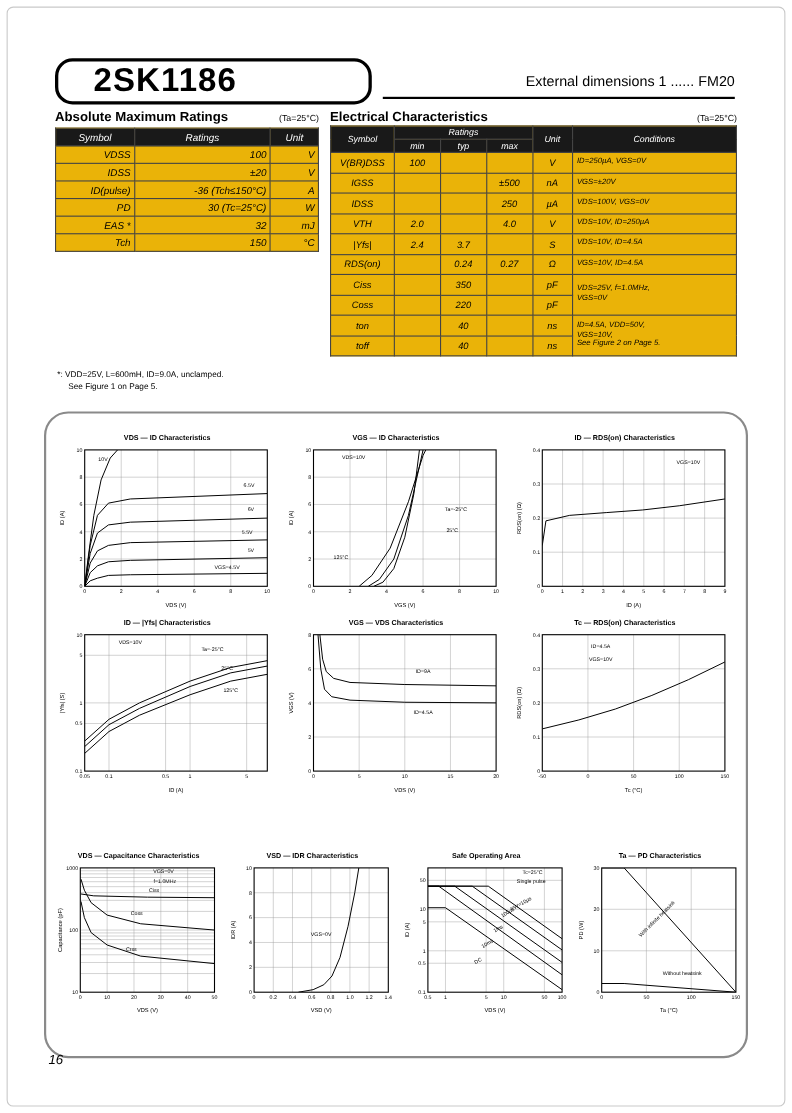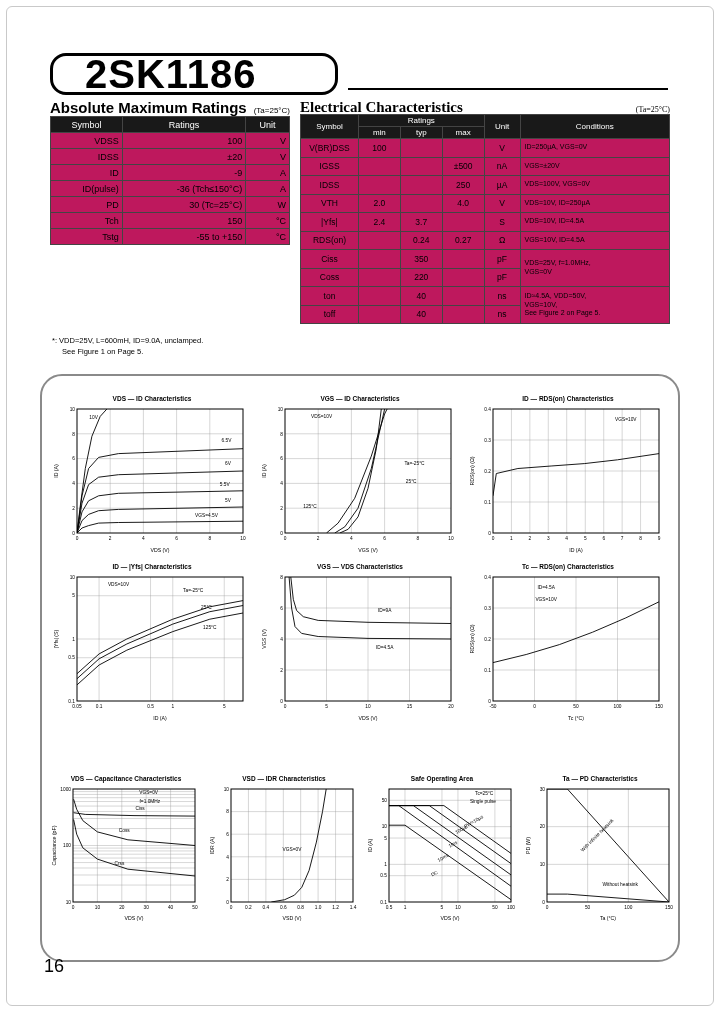--- a/index.html
+++ b/index.html
@@ -1,54 +1,55 @@
 <!DOCTYPE html>
 <html><head>
 <meta charset="utf-8">
 <style>
   *{margin:0;padding:0;box-sizing:border-box;}
   html,body{width:720px;height:1012px;}
   body{background:#f4f4f2;font-family:"Liberation Sans","DejaVu Sans",sans-serif;color:#000;position:relative;}
   .page{position:absolute;inset:0;background:#fff;}
   .page-border{position:absolute;left:6px;top:6px;right:6px;bottom:6px;border:1px solid #c9c9c9;border-radius:6px;}
   .part-box{position:absolute;left:50px;top:53px;width:288px;height:42px;border:3px solid #000;border-radius:16px;display:flex;align-items:center;padding-left:32px;background:#fff;}
-  .part-box span{font-size:40px;font-weight:bold;letter-spacing:1px;}
+  .part-box span{font-size:30px;font-weight:bold;letter-spacing:1px;}
   .ext-dim{position:absolute;left:348px;top:66px;width:320px;text-align:right;font-size:13px;}
   .ext-line{position:absolute;left:348px;top:88px;width:320px;border-top:2px solid #000;}
   .tbl-title{position:absolute;display:flex;justify-content:space-between;align-items:baseline;}
-  .tt{font-size:15px;font-weight:bold;}
+  .tt{font-size:12px;font-weight:bold;}
   .ta{font-size:8px;}
-  table{position:absolute;border-collapse:collapse;background:#be185d;}
+  table{position:absolute;border-collapse:collapse;background:#eab308;font-style:italic;}
   th,td{border:1px solid #444;}
   thead th{background:#191919;color:#fff;font-weight:normal;}
   #amr-table{left:50px;top:116px;width:240px;font-size:9px;}
   #amr-table thead th{height:16px;font-size:9px;}
   #amr-table td{height:16px;text-align:right;padding:0 3px;}
   #ec-table{left:300px;top:114px;width:370px;font-size:8.5px;}
   #ec-table thead th{font-size:8px;height:12px;}
   #ec-table td{height:18.5px;text-align:center;padding:0 2px;}
   #ec-table td.cond{font-size:7px;text-align:left;padding:1px 4px;line-height:1.25;white-space:pre-line;}
   .footnote{position:absolute;left:52px;top:292px;font-size:7.5px;line-height:1.4;margin-top:44px;}
   .fn2{padding-left:10px;}
   .charts-panel{position:absolute;left:40px;top:374px;width:640px;height:588px;border:2px solid #8a8a8a;border-radius:22px;background:#fff;}
   .chart{position:absolute;}
   .chart-title{font-size:6.5px;font-weight:bold;text-align:center;height:13px;line-height:13px;white-space:nowrap;overflow:visible;}
   svg{display:block;}
   svg text{font-family:"Liberation Sans","DejaVu Sans",sans-serif;}
-  .pageno{position:absolute;left:44px;top:956px;font-size:18px;}
+  .pageno{position:absolute;left:44px;top:956px;font-size:12px;font-style:italic;}
 </style>
 </head>
 <body>
 
 <div class="page">
   <div class="page-border"></div>
 
   <div class="part-box">
     <span>2SK1186</span>
   </div>
+  <div class="ext-dim">External dimensions 1 ...... FM20</div>
   <div class="ext-line"></div>
 
   <div class="tbl-title" style="left:50px;top:99px;width:240px;">
     <span class="tt">Absolute Maximum Ratings</span>
     <span class="ta">(Ta=25°C)</span>
   </div>
   <table id="amr-table">
     <colgroup>
         <col style="width:72px">
         <col style="width:124px">
@@ -66,52 +67,47 @@
           <td>VDSS</td>
           <td>100</td>
           <td>V</td>
         </tr>
         <tr>
           <td>IDSS</td>
           <td>±20</td>
           <td>V</td>
         </tr>
         <tr>
-          <td>ID</td>
-          <td>-9</td>
-          <td>A</td>
-        </tr>
-        <tr>
           <td>ID(pulse)</td>
           <td>-36 (Tch≤150°C)</td>
           <td>A</td>
         </tr>
         <tr>
           <td>PD</td>
           <td>30 (Tc=25°C)</td>
           <td>W</td>
         </tr>
         <tr>
+          <td>EAS *</td>
+          <td>32</td>
+          <td>mJ</td>
+        </tr>
+        <tr>
           <td>Tch</td>
           <td>150</td>
-          <td>°C</td>
-        </tr>
-        <tr>
-          <td>Tstg</td>
-          <td>-55 to +150</td>
           <td>°C</td>
         </tr>
       </tbody>
   </table>
   <div class="footnote">
     <div>*: VDD=25V, L=600mH, ID=9.0A, unclamped.</div>
     <div class="fn2">See Figure 1 on Page 5.</div>
   </div>
 
-  <div class="tbl-title" style="left:300px;top:99px;width:370px;font-family:Liberation Serif, serif;">
+  <div class="tbl-title" style="left:300px;top:99px;width:370px;">
     <span class="tt">Electrical Characteristics</span>
     <span class="ta">(Ta=25°C)</span>
   </div>
   <table id="ec-table">
     <colgroup>
       <col style="width:58px">
         <col style="width:42px">
         <col style="width:42px">
         <col style="width:42px">
       <col style="width:36px">

